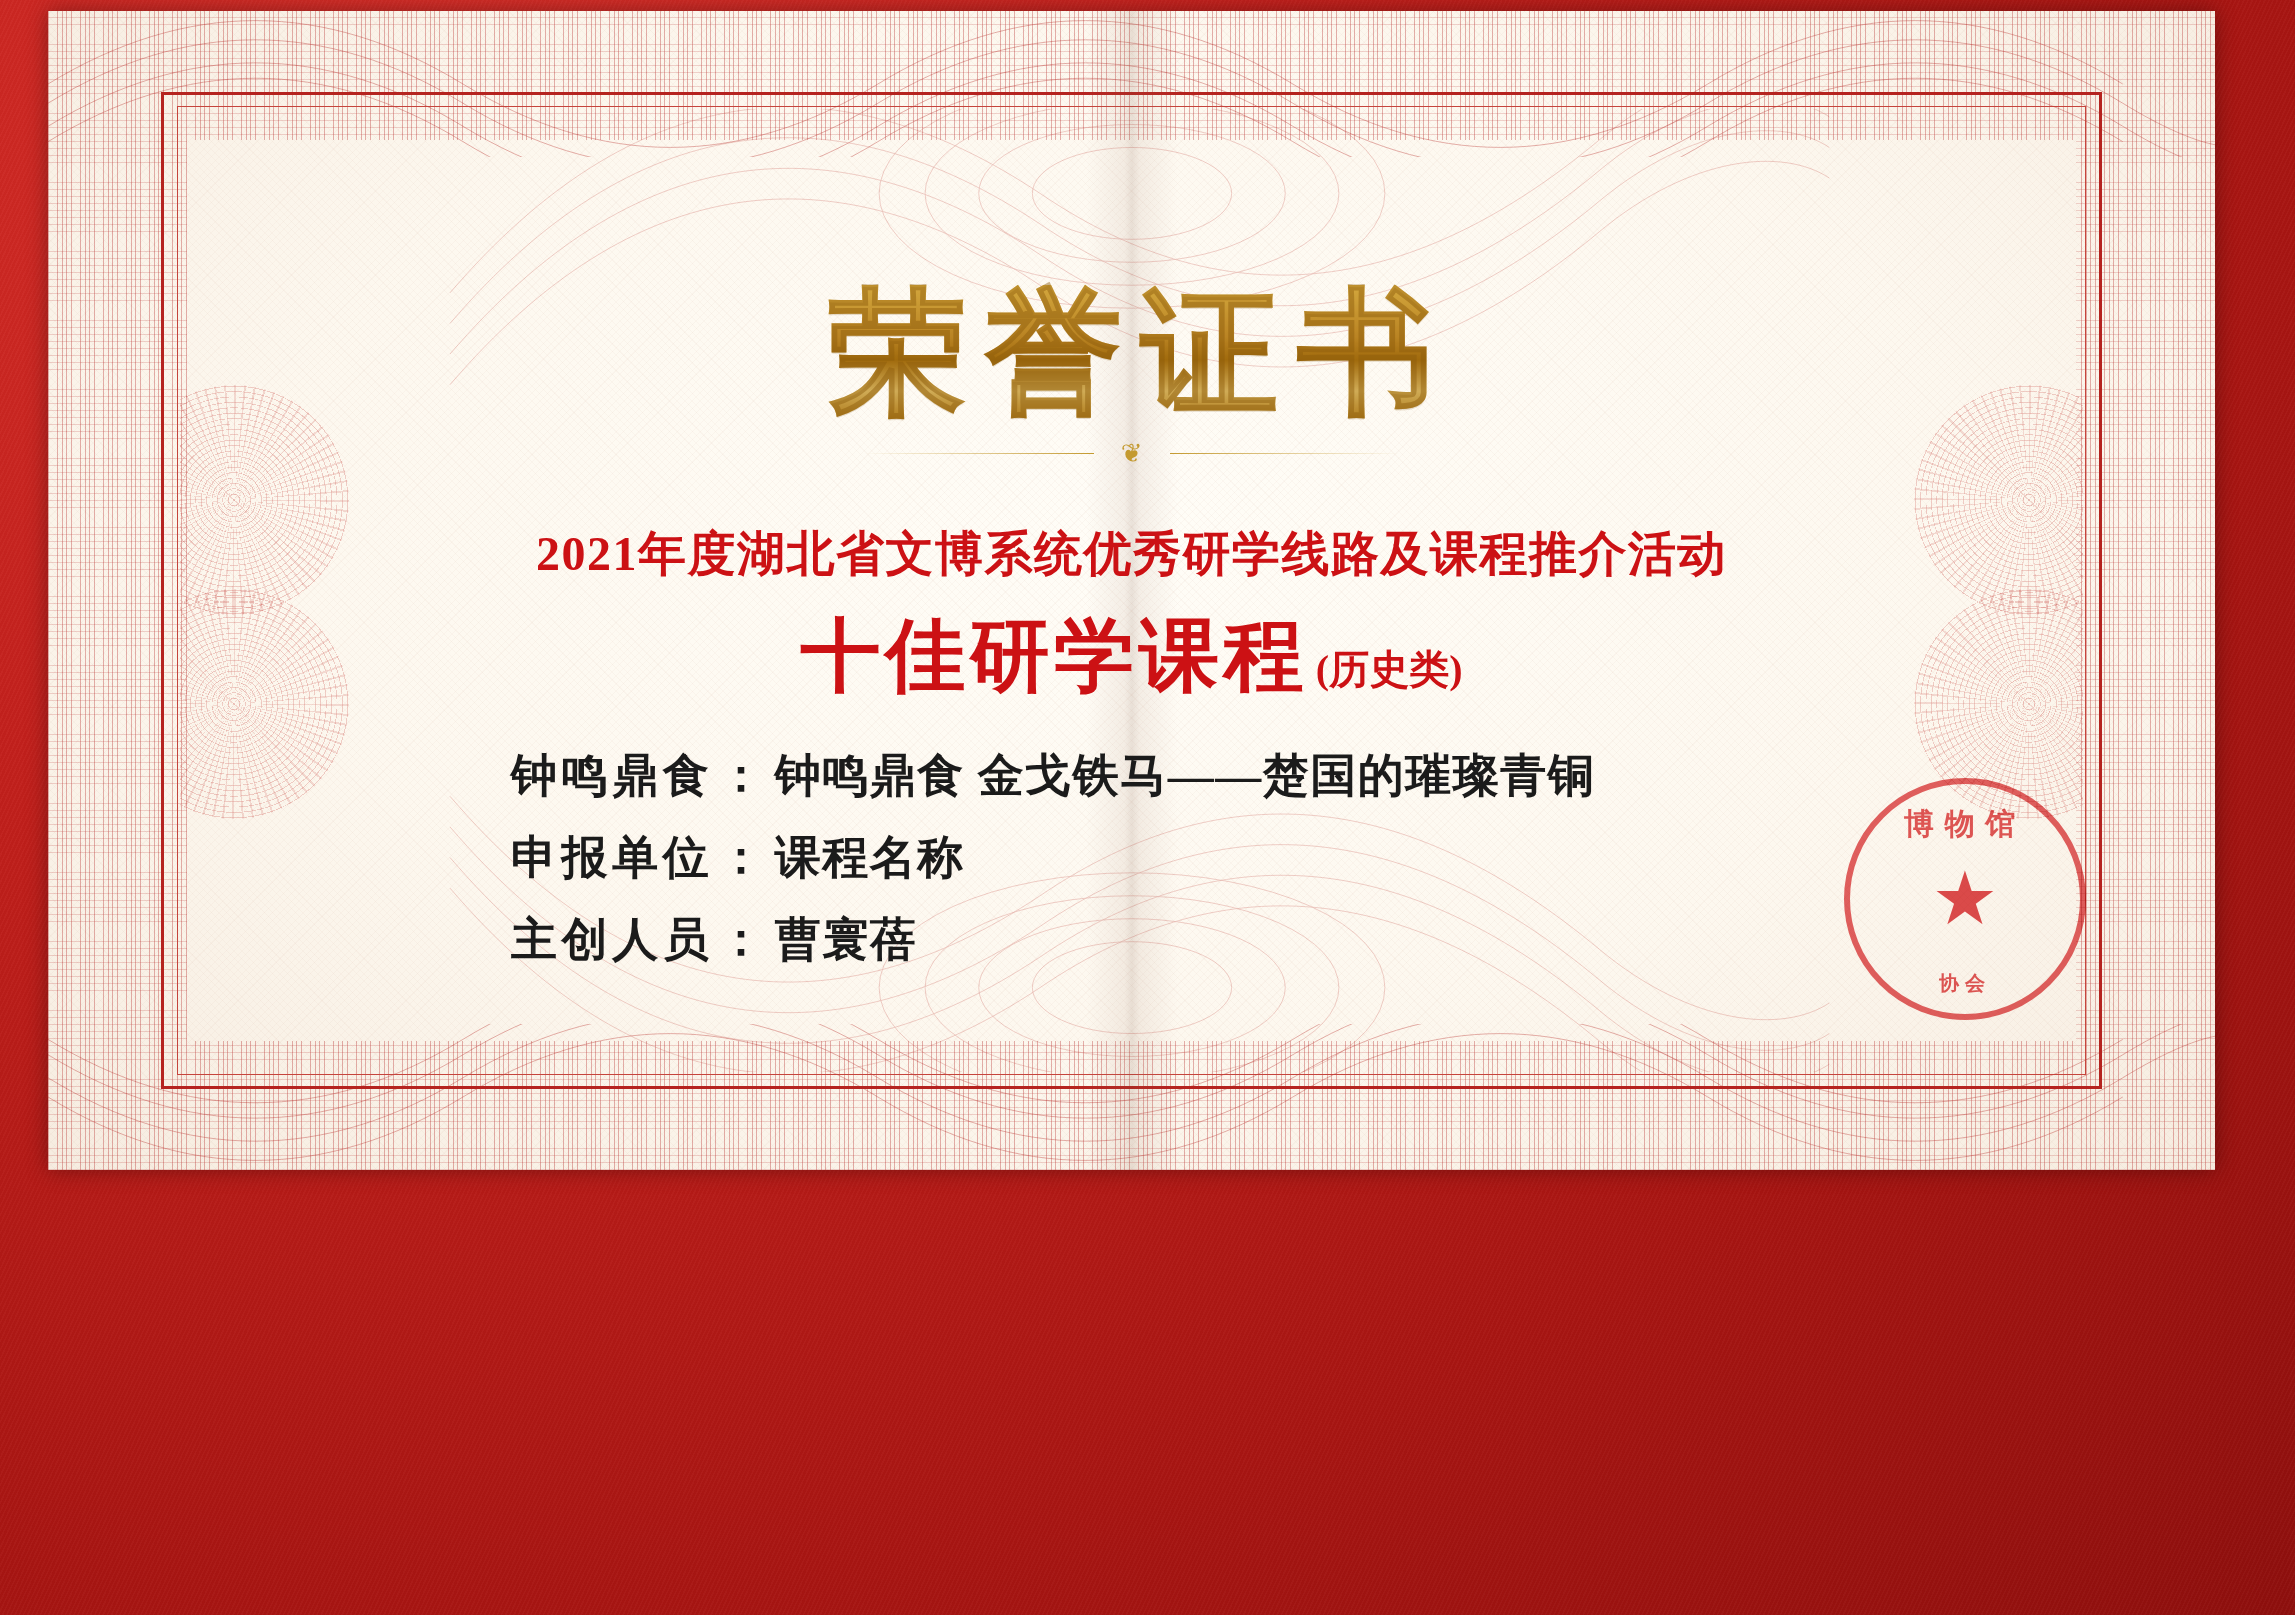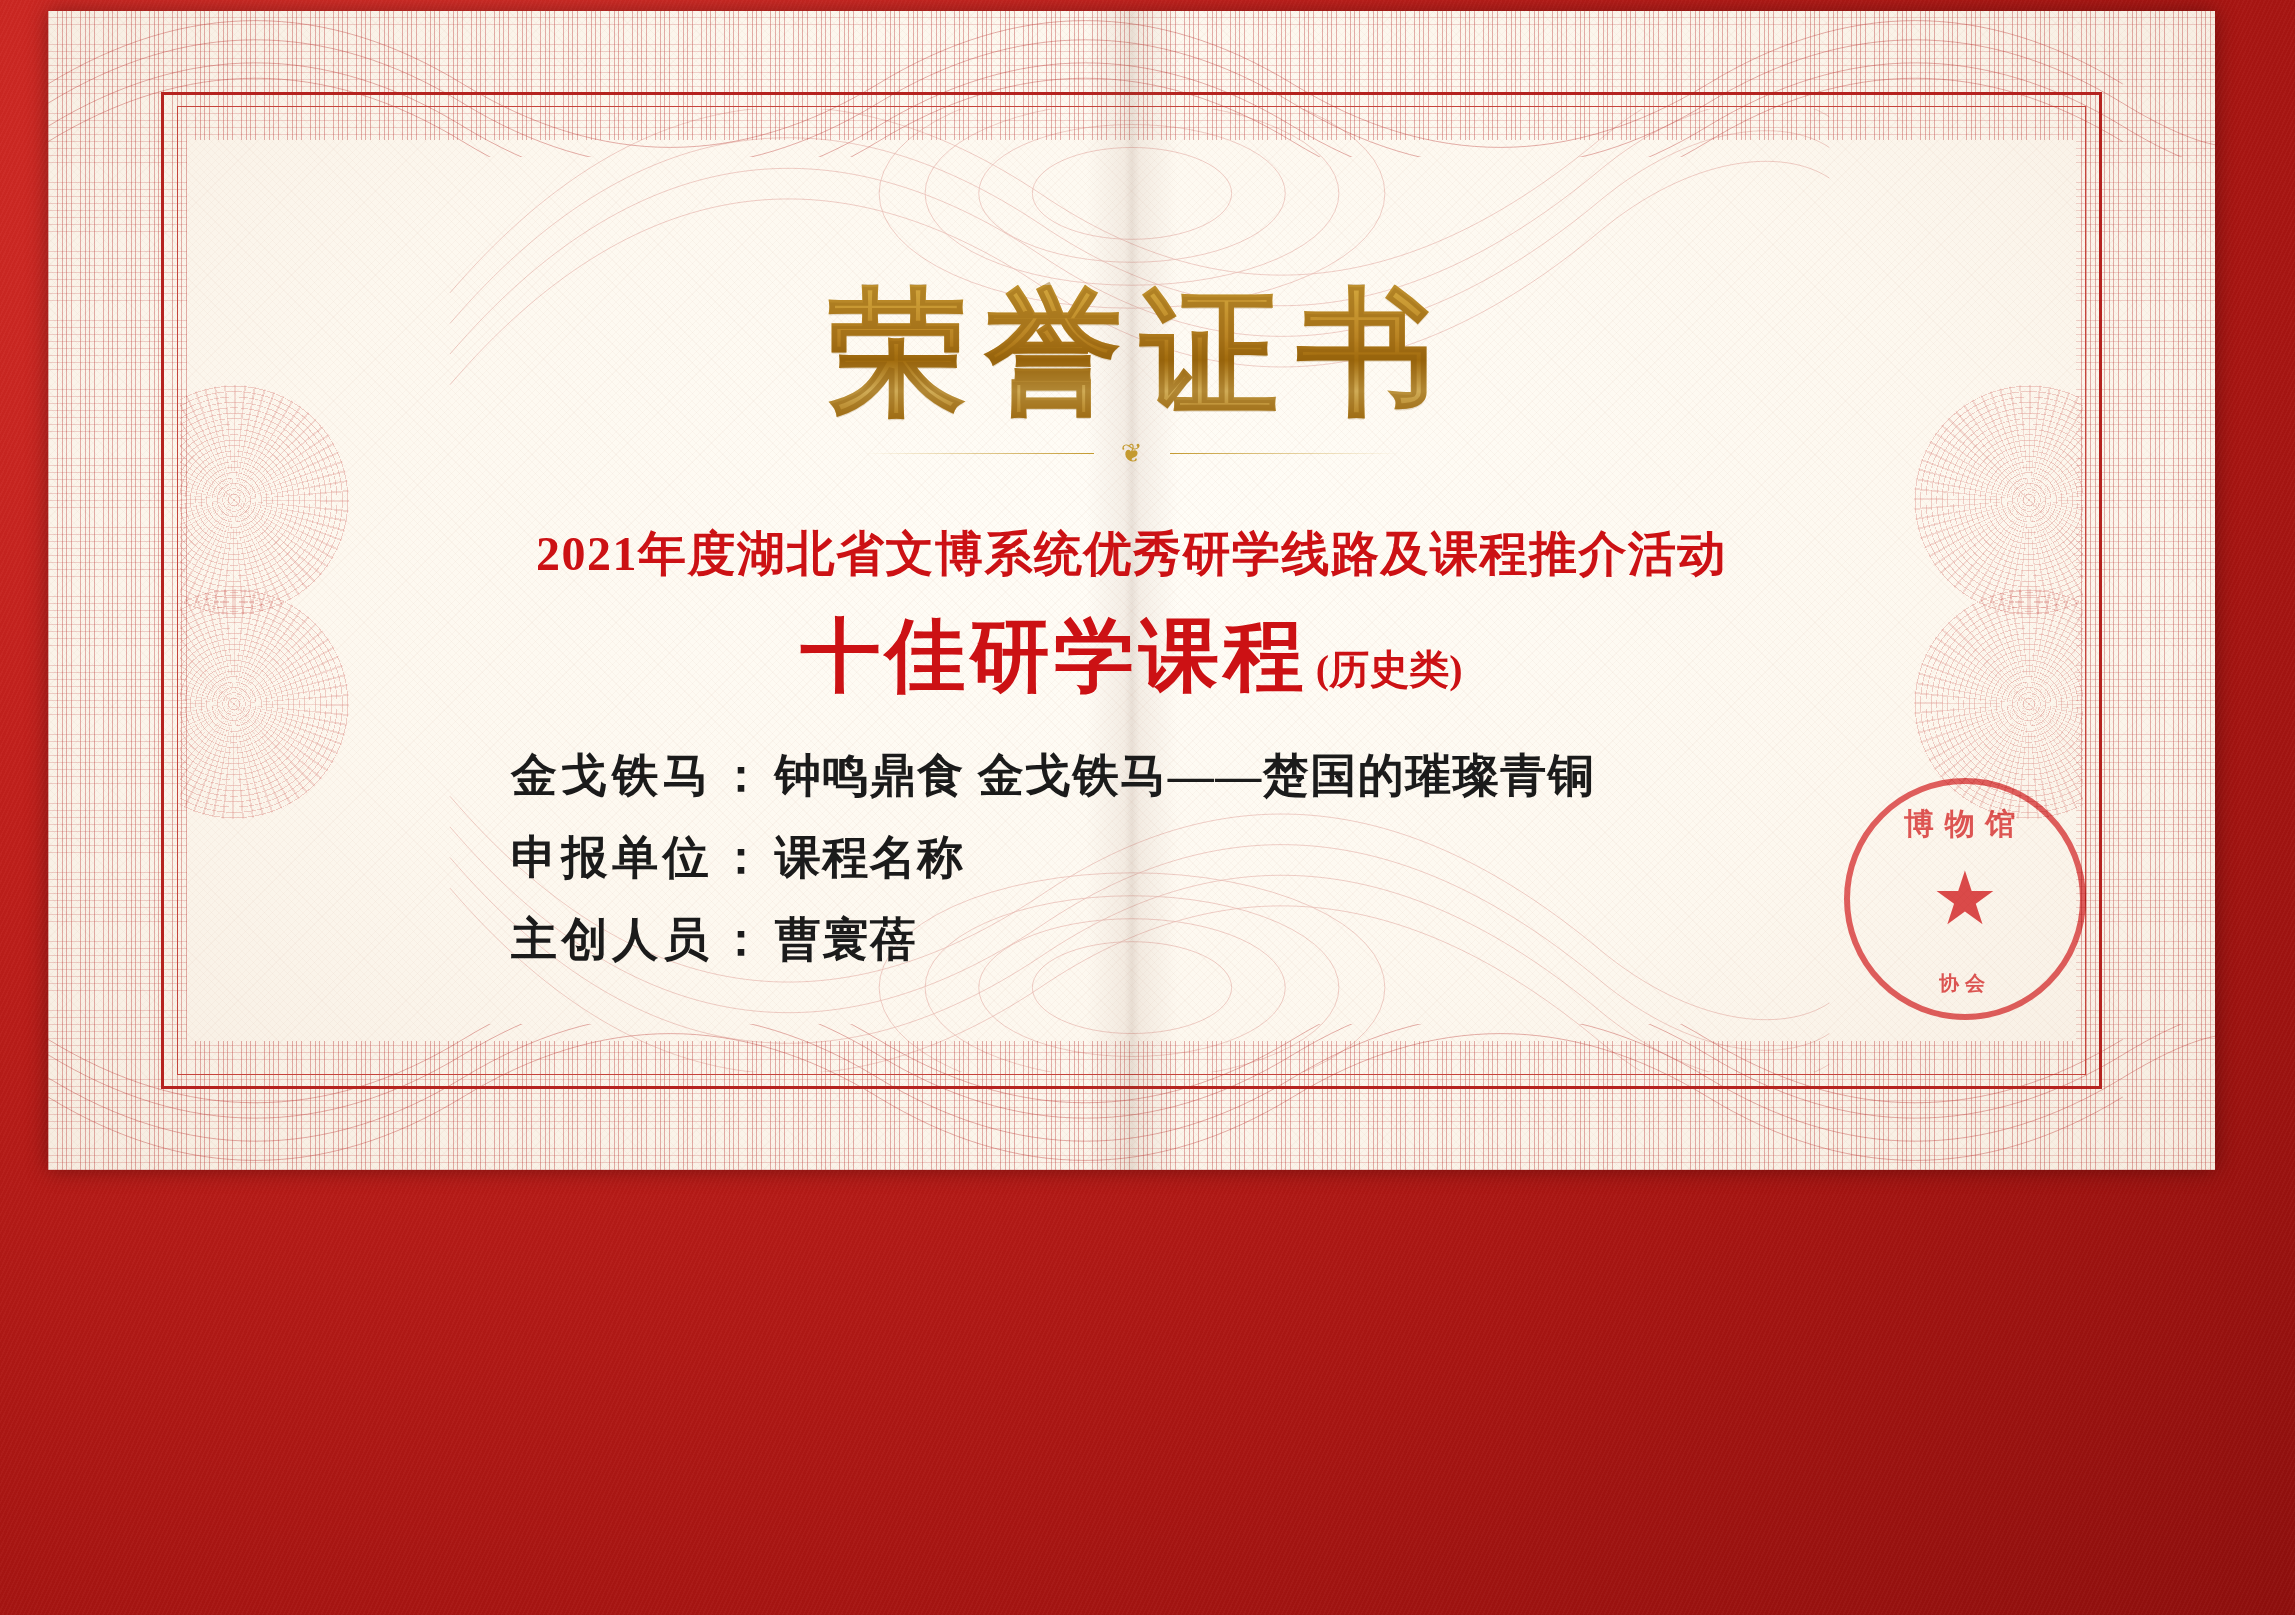--- a/index.html
+++ b/index.html
@@ -403,21 +403,21 @@
     <div class="subtitle">2021年度湖北省文博系统优秀研学线路及课程推介活动</div>
 
     <div class="award">
       <span class="main">十佳研学课程</span>
       <span class="cat">(历史类)</span>
     </div>
 
     <div class="fields">
 
       <div class="field-row">
-        <span class="field-label">金戈铁马</span>
+        <span class="field-label">钟鸣鼎食</span>
         <span class="field-colon">：</span>
         <span class="field-value">钟鸣鼎食 金戈铁马——楚国的璀璨青铜</span>
       </div>
 
       <div class="field-row">
         <span class="field-label">申报单位</span>
         <span class="field-colon">：</span>
         <span class="field-value">课程名称</span>
       </div>
 

